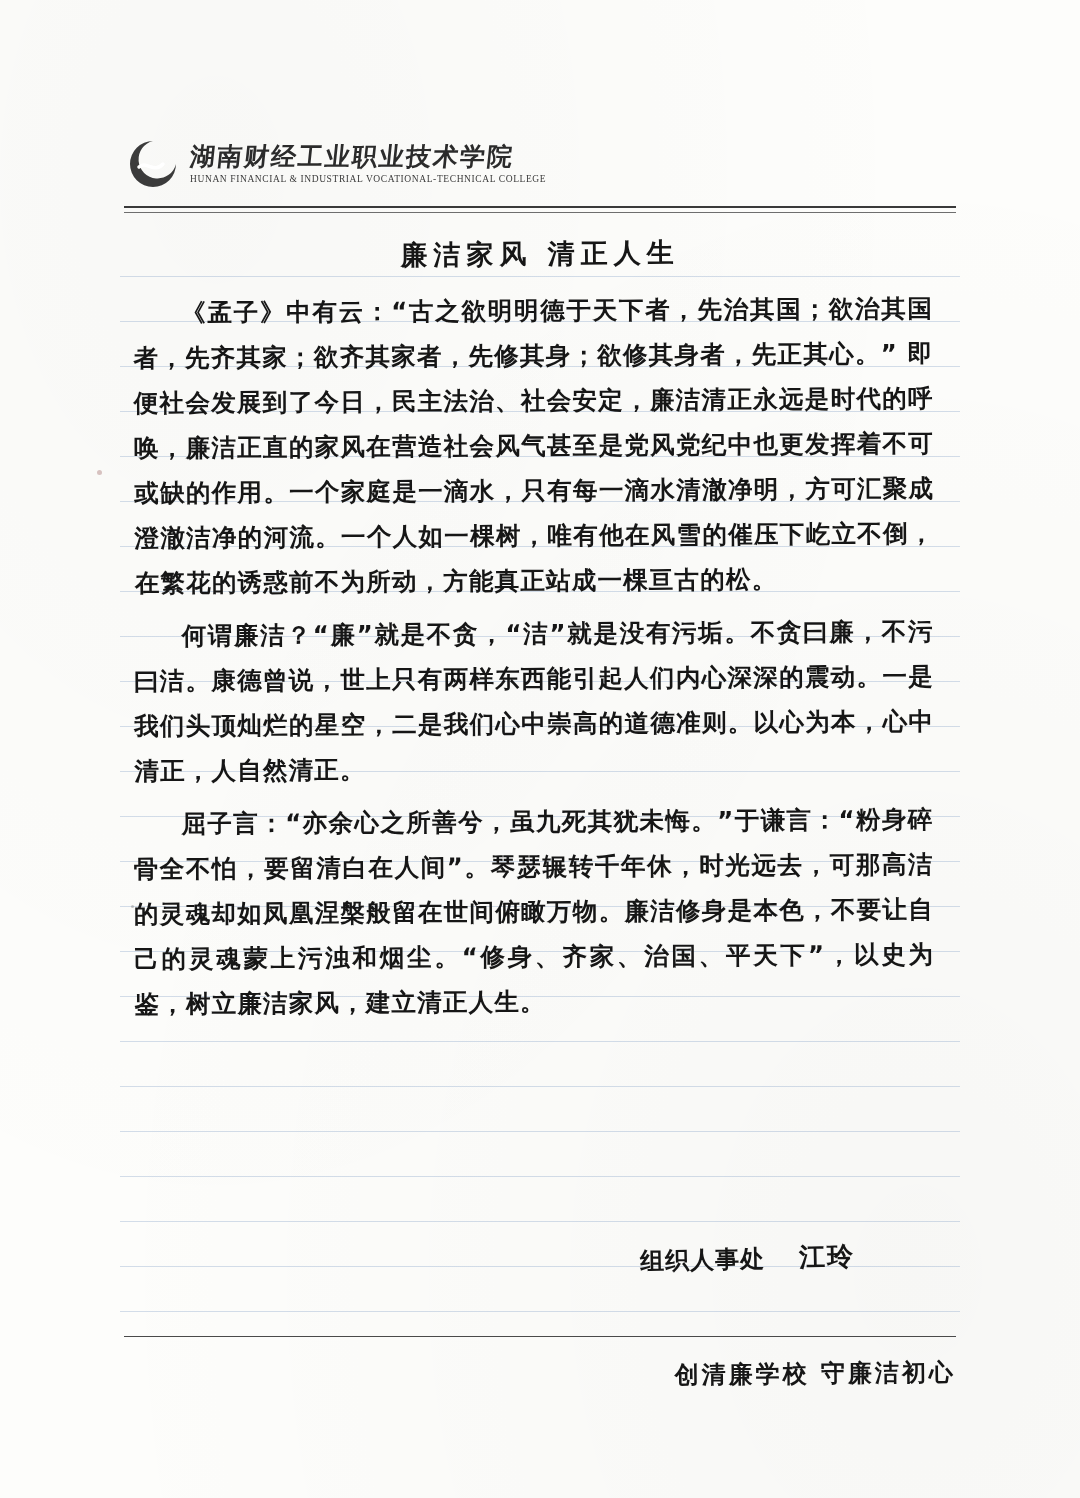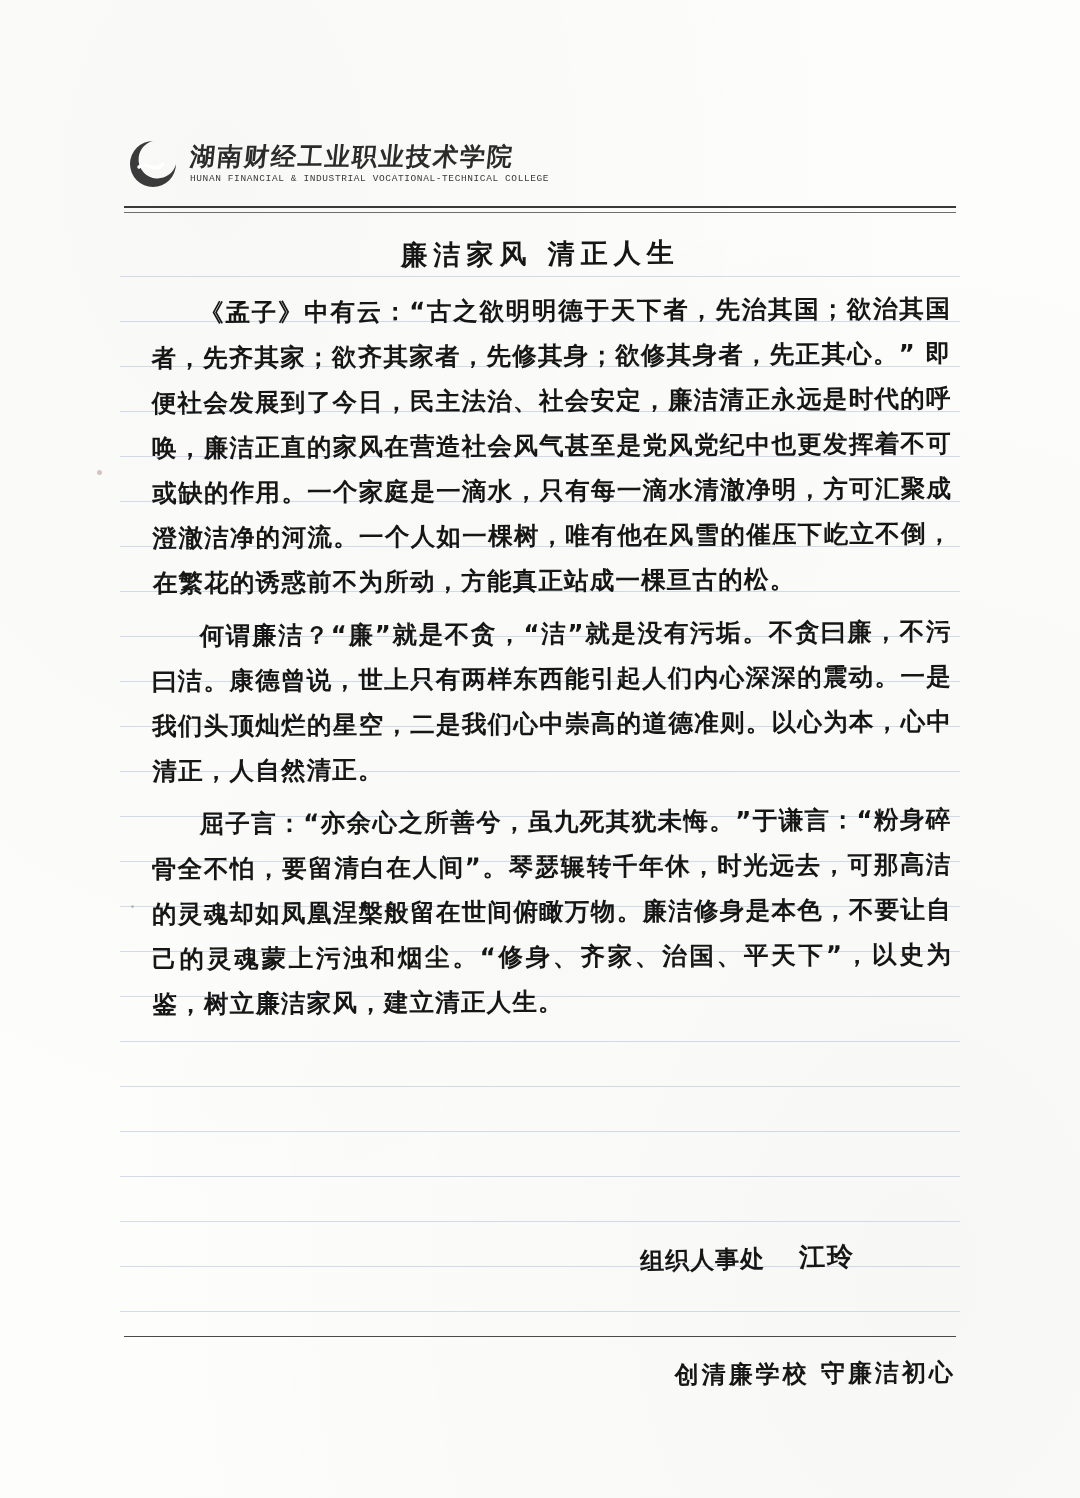--- a/index.html
+++ b/index.html
@@ -68,21 +68,21 @@
   .logo-cn {
     font-family: "DejaVu Sans", sans-serif;
     font-size: 25px;
     letter-spacing: 2px;
     color: #2b2b2b;
     line-height: 1.05;
     font-weight: 600;
     transform: skewX(-6deg);
   }
   .logo-en {
-    font-family: Liberation Mono, monospace;
+    font-family: Liberation Serif, serif;
     font-size: 9.5px;
     letter-spacing: 0.6px;
     color: #3a3a3a;
     margin-top: 3px;
   }
 
   .rule-top {
     position: absolute;
     left: 124px;
     top: 206px;
@@ -122,21 +122,21 @@
     top: 236px;
     width: 840px;
     text-align: center;
     font-size: 27px;
     letter-spacing: 6px;
     transform: rotate(-0.5deg);
   }
 
   .body-text {
     position: absolute;
-    left: 152px;
+    left: 134px;
     top: 288px;
     width: 800px;
   }
   .para {
     font-size: 24.5px;
     line-height: 45px;
     letter-spacing: 1.2px;
     text-indent: 48px;
     margin: 0 0 8px 0;
     text-align: justify;

